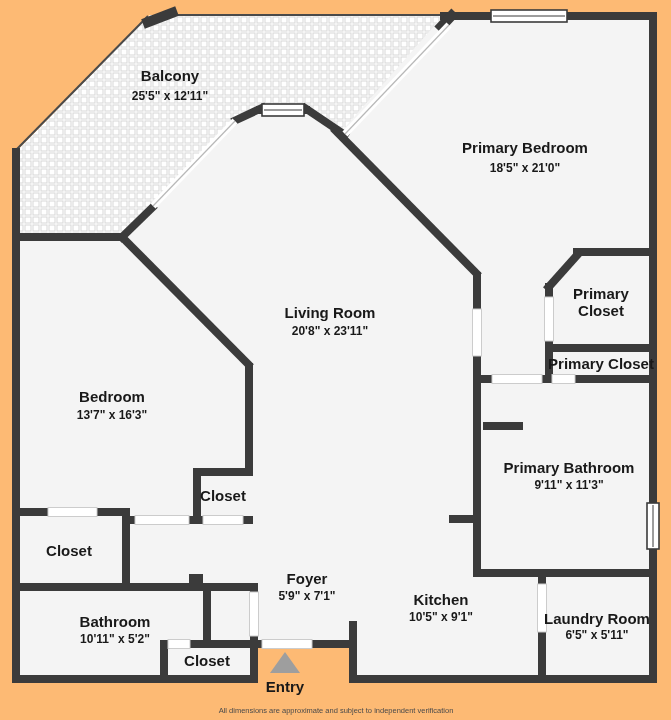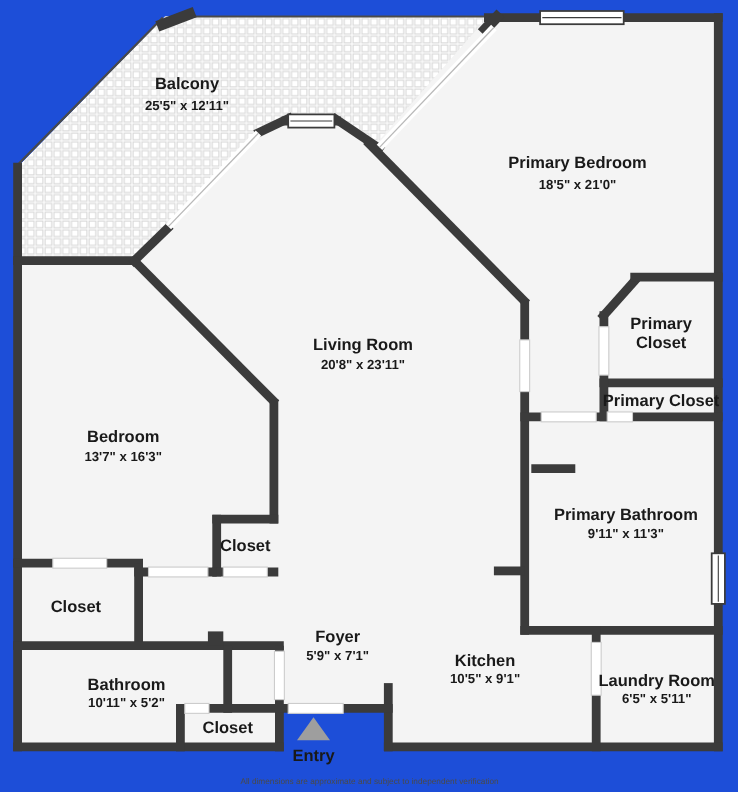--- a/index.html
+++ b/index.html
@@ -1,16 +1,16 @@
 <!DOCTYPE html>
 <html><head>
 <meta charset="utf-8">
 <style>
   html,body{margin:0;padding:0;background:#ffffff;}
-  .stage{width:671px;height:720px;position:relative;background:#1d4ed8;}
+  .stage{width:671px;height:720px;position:relative;background:#fdba74;}
   svg{display:block;}
   .floor{fill:#f4f4f4;}
   .wall{stroke:#3b3b3b;stroke-width:8;fill:none;}
   .wallThick{stroke:#3b3b3b;stroke-width:10;fill:none;}
   .wallFill{fill:#3b3b3b;}
   .rail{stroke:#4a4a4a;stroke-width:2;fill:none;}
   .slider{stroke:#ffffff;stroke-width:7;fill:none;}
   .sliderLine{stroke:#b8b8b8;stroke-width:1.2;fill:none;}
   .doorGap{fill:#ffffff;stroke:#cccccc;stroke-width:1;}
   .window{fill:#ffffff;stroke:#3b3b3b;stroke-width:1.6;}

